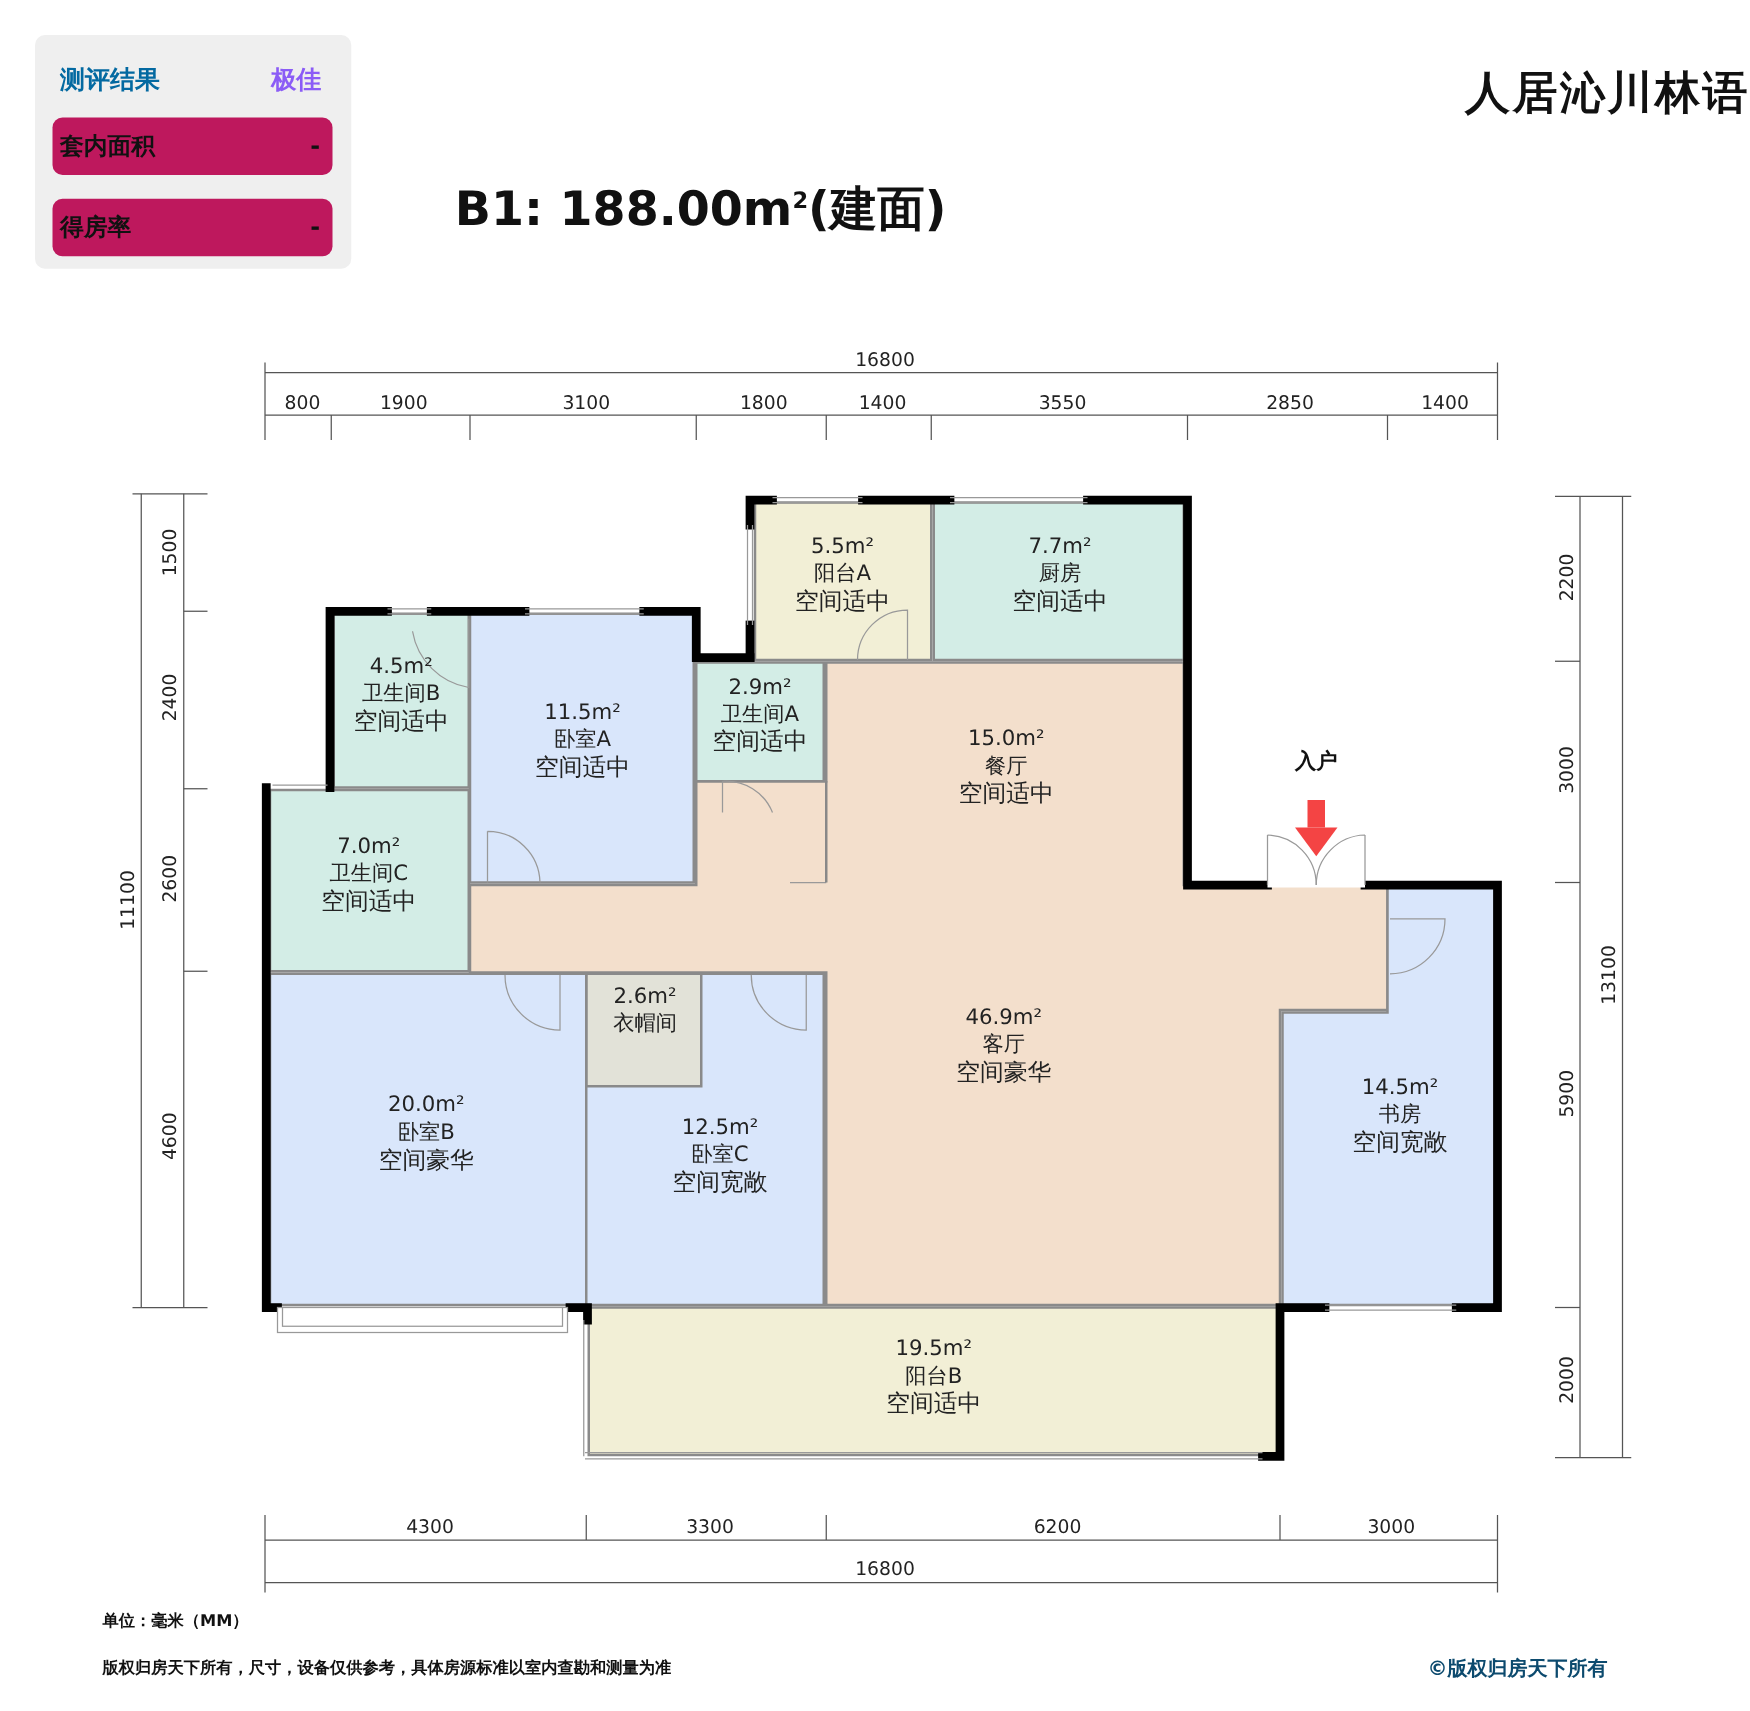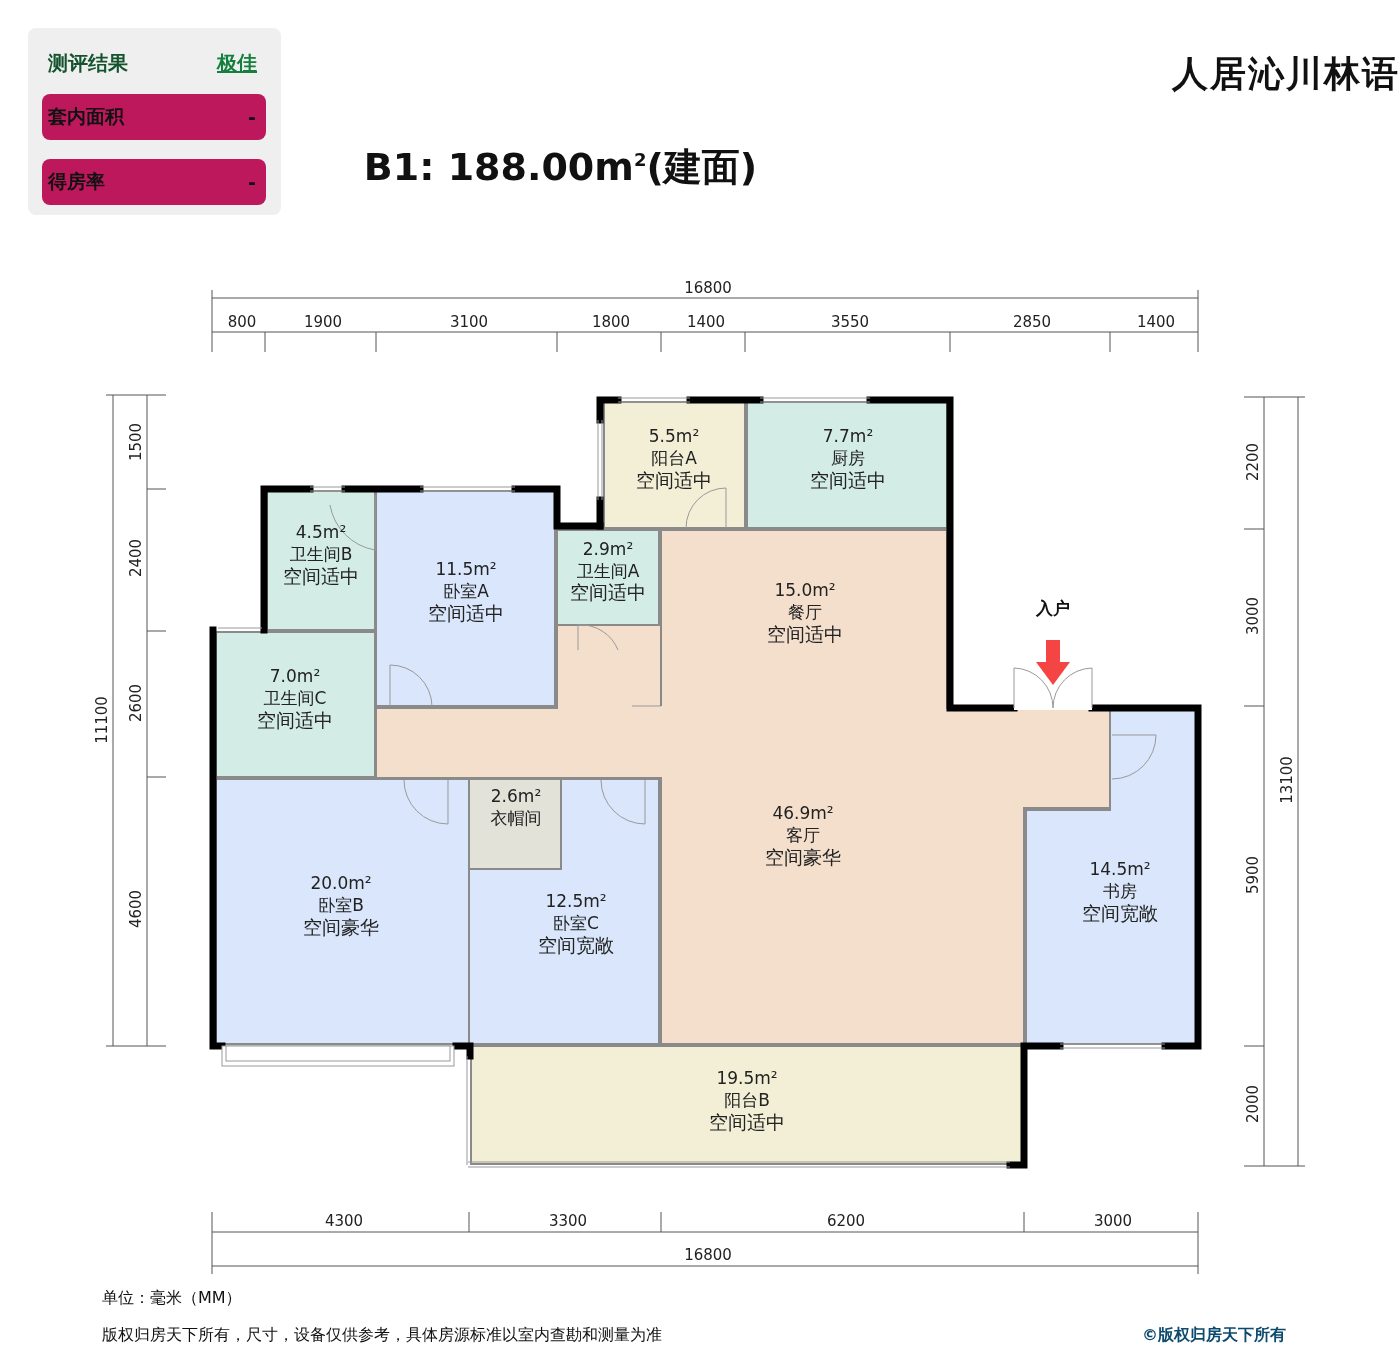--- a/index.html
+++ b/index.html
@@ -2,36 +2,36 @@
 <html><head>
 <meta charset="utf-8">
 <style>
   html, body { margin: 0; padding: 0; background: #ffffff; }
   body { width: 1400px; height: 1369px; position: relative; overflow: hidden;
          font-family: "DejaVu Sans", "Liberation Sans", sans-serif; color: #111; }
   .eval-card { position: absolute; left: 28px; top: 28px; width: 253px; height: 187px;
                background: #efefef; border-radius: 8px; }
   .eval-head { position: absolute; left: 20px; right: 24px; top: 22px; display: flex;
                justify-content: space-between; font-size: 20px; font-weight: bold; }
-  .eval-title { color: #14532d; }
-  .eval-grade { color: #15803d; text-decoration: underline; }
+  .eval-title { color: #0369a1; }
+  .eval-grade { color: #8b5cf6; }
   .eval-row { position: absolute; left: 14px; width: 224px; height: 46px; background: #be185d;
               border-radius: 8px; display: flex; align-items: center; justify-content: space-between;
               padding: 0 10px 0 6px; box-sizing: border-box; font-size: 19px; font-weight: bold; }
   .title { position: absolute; left: 0; width: 1400px; text-align: right; top: 50px;
            font-size: 36px; font-weight: bold; letter-spacing: 2px; }
   .subtitle { position: absolute; left: 0; width: 1121px; text-align: center; top: 142px;
               font-size: 38px; font-weight: bold; }
   .subtitle sup { font-size: 18px; }
   svg.plan { position: absolute; left: 0; top: 0; }
   .dimtxt { font-family: "DejaVu Sans", sans-serif; font-size: 15px; fill: #222; }
   .room-area { font-family: "DejaVu Sans", sans-serif; font-size: 17px; fill: #222; }
   .room-name { font-family: "DejaVu Sans", sans-serif; font-size: 17px; fill: #222; }
   .room-rate { font-family: "DejaVu Sans", sans-serif; font-size: 19px; fill: #222; }
-  .note { position: absolute; left: 102px; font-size: 16px; font-weight: normal; color: #111; }
+  .note { position: absolute; left: 82px; font-size: 13px; font-weight: bold; color: #111; }
   .copyright { position: absolute; right: 114px; top: 1325px; font-size: 16px; font-weight: bold; color: #0c4a6e; }
 </style>
 </head>
 <body>
 
 <div class="eval-card">
   <div class="eval-head">
     <span class="eval-title">测评结果</span>
     <span class="eval-grade">极佳</span>
   </div>

